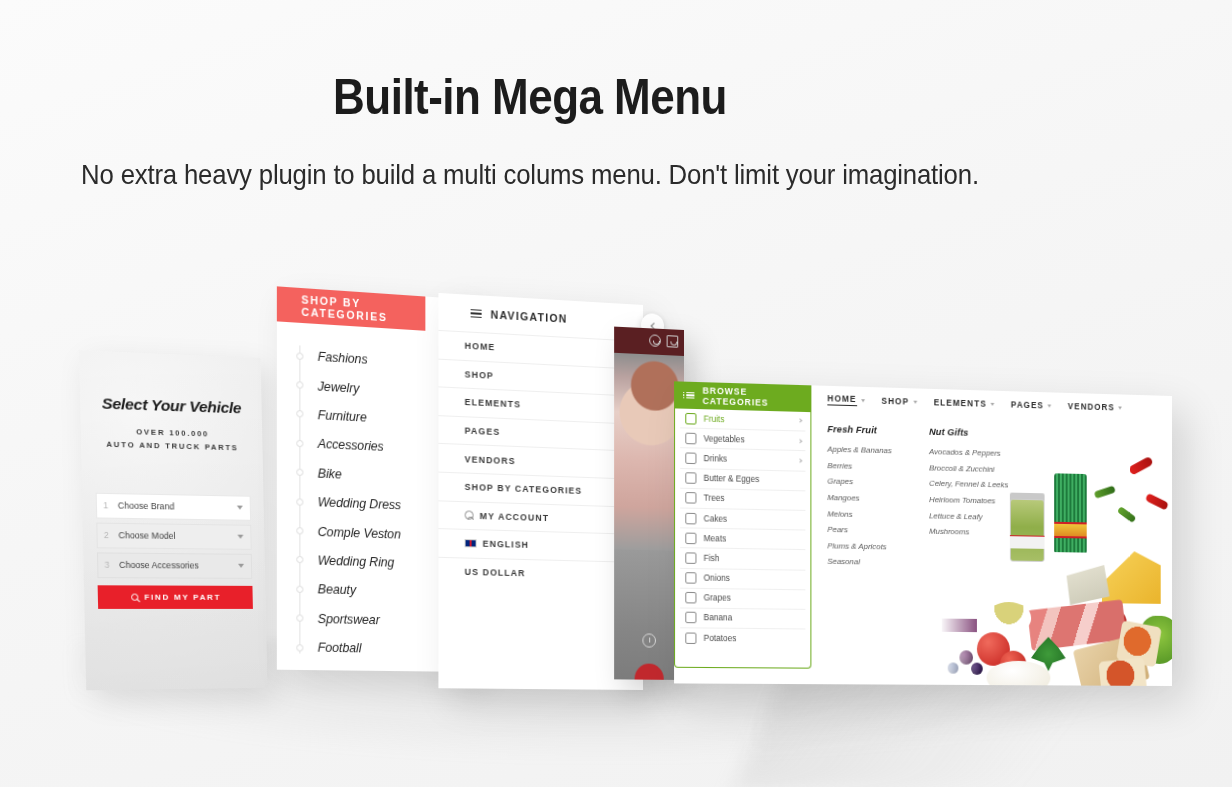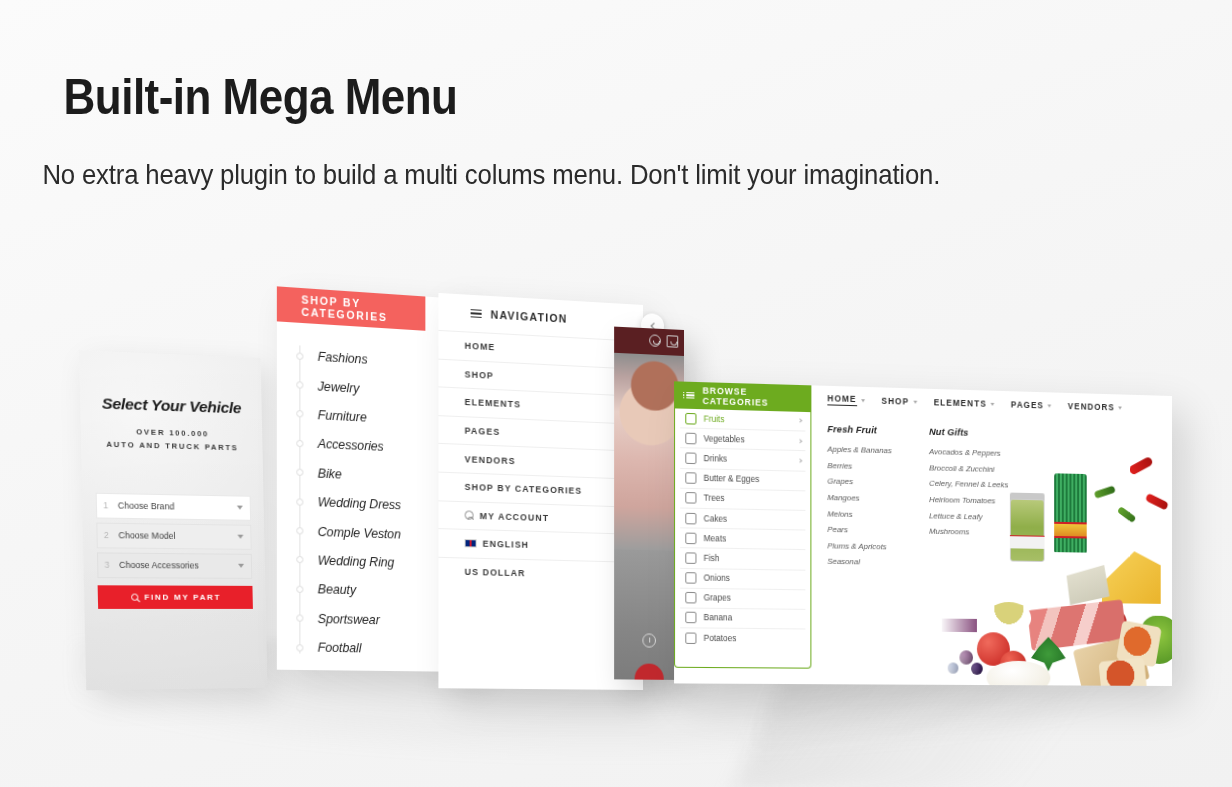--- a/index.html
+++ b/index.html
@@ -11,20 +11,21 @@
     font-family: "Liberation Sans", sans-serif;
   }
   body {
     background: linear-gradient(160deg, #fbfbfb 0%, #f6f6f6 45%, #f1f1f1 100%);
     position: relative;
   }
 
   
   .page-head {
     position: absolute; top: 0; left: 0; width: 1060px;
+    text-align: center;
   }
   .page-title {
     margin: 0;
     padding-top: 70px;
     font-size: 50px;
     font-weight: bold;
     letter-spacing: -0.6px;
     color: #1c1c1c;
     line-height: 1.1;
     transform: scaleX(0.88);

